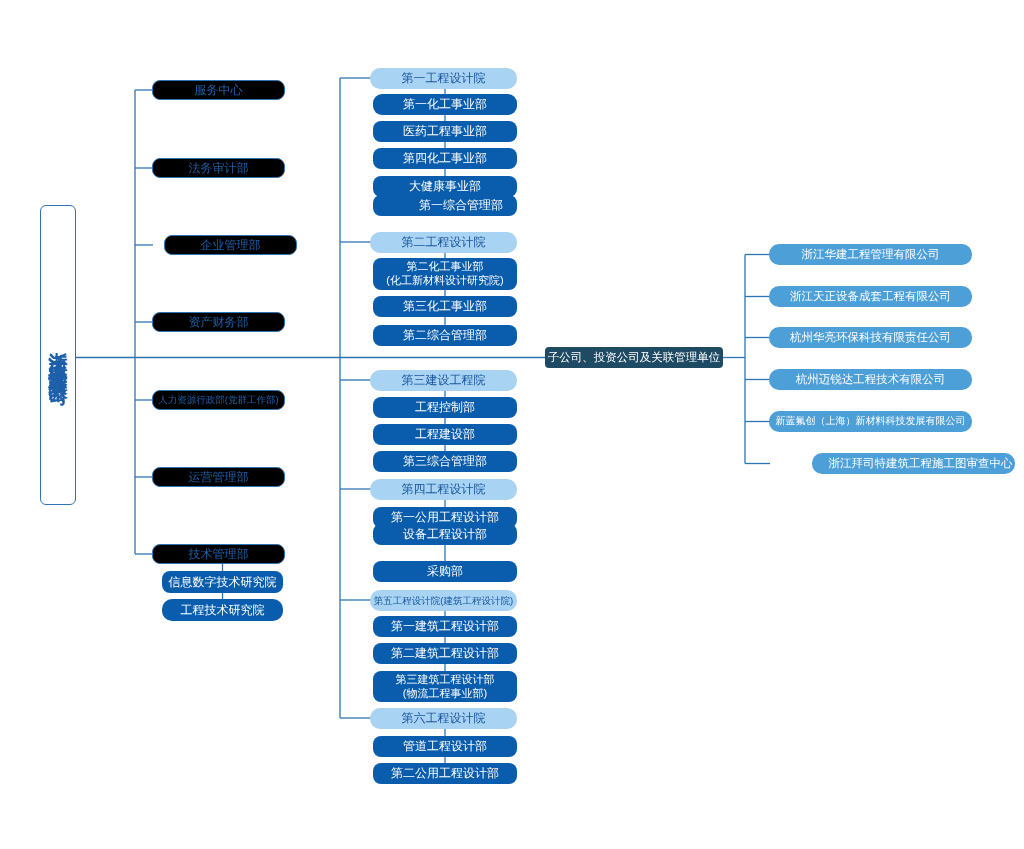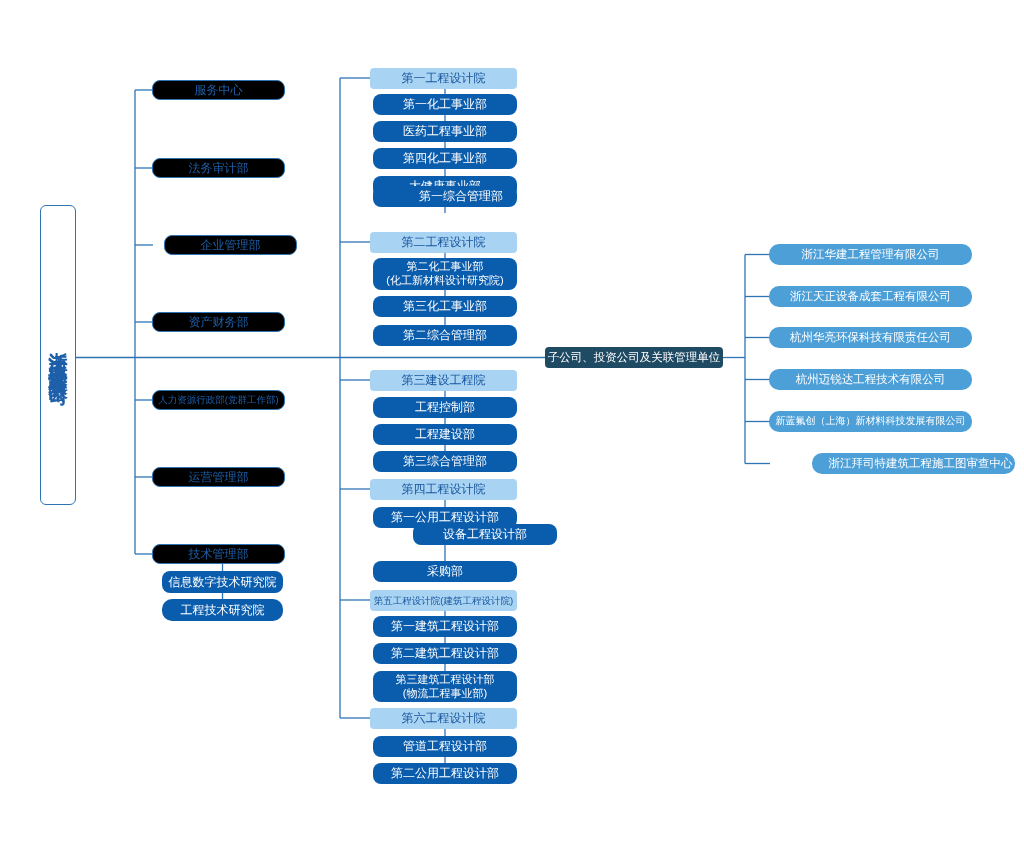--- a/index.html
+++ b/index.html
@@ -22,21 +22,21 @@
     display:flex;align-items:center;justify-content:center;
     text-align:center;white-space:pre-line;line-height:1.25;
   }
   .title-box{
     background:#fff;border:1.5px solid var(--line-blue);border-radius:6px;
     color:var(--text-blue);font-weight:bold;font-size:19px;letter-spacing:3px;
     writing-mode:vertical-rl;
   }
   .wbox{background:#000000;border:1.5px solid var(--line-blue);border-radius:8px;color:var(--text-blue);font-size:12px;}
   .dbox{background:var(--primary-dark-blue);border-radius:8px;color:#fff;font-size:12px;}
-  .hbox{background:var(--light-blue);border-radius:4px;color:#15549e;font-size:12px;}
+  .hbox{background:var(--light-blue);border-radius:10px;color:#15549e;font-size:12px;}
   .sbox{background:var(--medium-blue);border-radius:10px;color:#fff;font-size:11.5px;}
   .gbox{background:var(--dark-navy);border-radius:4px;color:#fff;font-size:11.5px;}
   .fs9{font-size:9.5px;}
   .fs10{font-size:10px;}
   .fs11{font-size:11px;}
 </style>
 </head>
 <body>
 
 <svg class="connectors">
@@ -86,40 +86,40 @@
 <div class="node wbox" style="left:152px;top:235px;width:133px;height:20px;margin-left:12px;">企业管理部</div>
 <div class="node wbox" style="left:152px;top:312px;width:133px;height:20px;">资产财务部</div>
 <div class="node wbox fs9" style="left:152px;top:390px;width:133px;height:20px;">人力资源行政部(党群工作部)</div>
 <div class="node wbox" style="left:152px;top:467px;width:133px;height:20px;">运营管理部</div>
 <div class="node wbox" style="left:152px;top:544px;width:133px;height:20px;">技术管理部</div>
 
 <div class="node dbox" style="left:162px;top:571px;width:121px;height:22px;">信息数字技术研究院</div>
 <div class="node dbox" style="left:162px;top:599px;width:121px;height:22px;border-radius:10px;">工程技术研究院</div>
 
 <div class="node hbox" style="left:370px;top:68px;width:147px;height:21px;">第一工程设计院</div>
-<div class="node dbox" style="left:373px;top:94px;width:144px;height:21px;">第一化工事业部</div>
+<div class="node dbox" style="left:373px;top:94px;width:144px;height:21px;border-radius:9px;">第一化工事业部</div>
 <div class="node dbox" style="left:373px;top:121px;width:144px;height:21px;">医药工程事业部</div>
 <div class="node dbox" style="left:373px;top:148px;width:144px;height:21px;">第四化工事业部</div>
 <div class="node dbox" style="left:373px;top:176px;width:144px;height:21px;">大健康事业部</div>
-<div class="node dbox" style="left:373px;top:186px;width:144px;height:21px;padding-left:32px;">第一综合管理部</div>
+<div class="node dbox" style="left:373px;top:195px;width:144px;height:21px;padding-left:32px;">第一综合管理部</div>
 
 <div class="node hbox" style="left:370px;top:232px;width:147px;height:21px;">第二工程设计院</div>
 <div class="node dbox fs11" style="left:373px;top:258px;width:144px;height:32px;">第二化工事业部
 (化工新材料设计研究院)</div>
 <div class="node dbox" style="left:373px;top:296px;width:144px;height:21px;">第三化工事业部</div>
 <div class="node dbox" style="left:373px;top:325px;width:144px;height:21px;">第二综合管理部</div>
 
 <div class="node hbox" style="left:370px;top:370px;width:147px;height:21px;">第三建设工程院</div>
 <div class="node dbox" style="left:373px;top:397px;width:144px;height:21px;">工程控制部</div>
 <div class="node dbox" style="left:373px;top:424px;width:144px;height:21px;">工程建设部</div>
 <div class="node dbox" style="left:373px;top:451px;width:144px;height:21px;">第三综合管理部</div>
 
 <div class="node hbox" style="left:370px;top:479px;width:147px;height:21px;">第四工程设计院</div>
 <div class="node dbox" style="left:373px;top:507px;width:144px;height:21px;">第一公用工程设计部</div>
-<div class="node dbox" style="left:373px;top:524px;width:144px;height:21px;margin-left:40px;">设备工程设计部</div>
+<div class="node dbox" style="left:373px;top:524px;width:144px;height:21px;">设备工程设计部</div>
 <div class="node dbox" style="left:373px;top:561px;width:144px;height:21px;">采购部</div>
 
 <div class="node hbox fs9" style="left:370px;top:590px;width:147px;height:21px;">第五工程设计院(建筑工程设计院)</div>
 <div class="node dbox" style="left:373px;top:616px;width:144px;height:21px;">第一建筑工程设计部</div>
 <div class="node dbox" style="left:373px;top:643px;width:144px;height:21px;">第二建筑工程设计部</div>
 <div class="node dbox fs11" style="left:373px;top:671px;width:144px;height:31px;">第三建筑工程设计部
 (物流工程事业部)</div>
 
 <div class="node hbox" style="left:370px;top:708px;width:147px;height:21px;">第六工程设计院</div>
 <div class="node dbox" style="left:373px;top:736px;width:144px;height:21px;">管道工程设计部</div>

